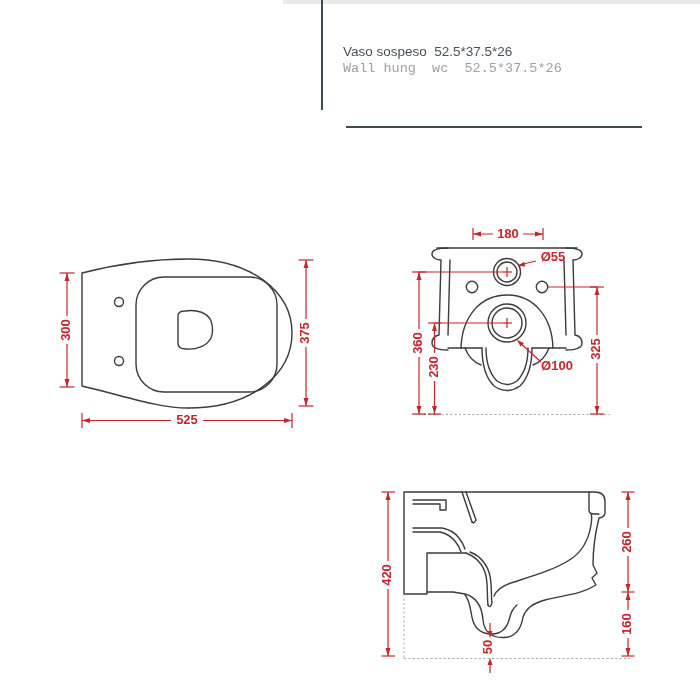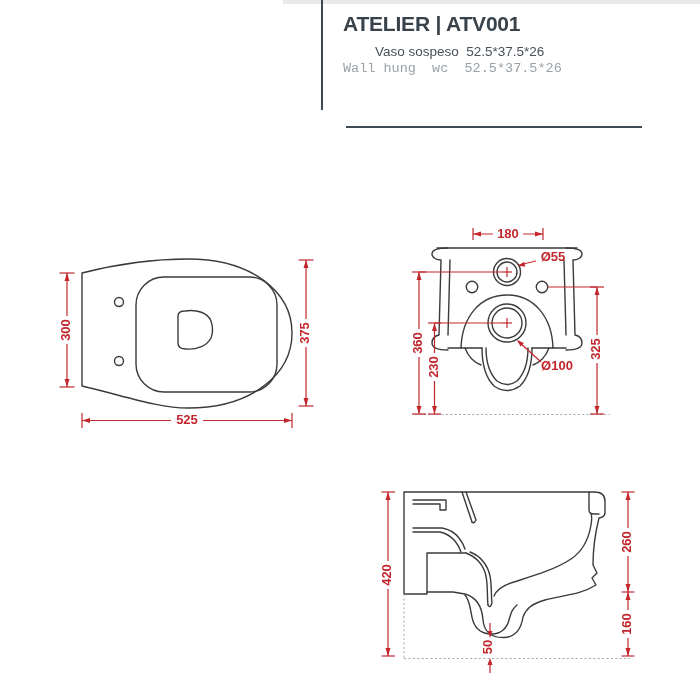--- a/index.html
+++ b/index.html
@@ -2,21 +2,21 @@
 <html><head>
 <meta charset="utf-8">
 <style>
   html,body{margin:0;padding:0;background:#fff;}
   #page{position:relative;width:700px;height:700px;background:#ffffff;overflow:hidden;
         font-family:"Liberation Sans",sans-serif;}
   .topstrip{position:absolute;left:283px;top:0;width:417px;height:4px;background:#e9e9e9;}
   .vdivider{position:absolute;left:321px;top:0;width:2px;height:110px;background:#3e4a52;}
   .hdr-title{position:absolute;left:343px;top:12px;font-size:21px;font-weight:bold;
              letter-spacing:-0.2px;color:#38424a;white-space:pre;}
-  .hdr-sub1{position:absolute;left:343px;top:44px;font-size:13.5px;color:#475058;white-space:pre;margin-left:32px;}
+  .hdr-sub1{position:absolute;left:343px;top:44px;font-size:13.5px;color:#475058;white-space:pre;}
   .hdr-sub2{position:absolute;left:343px;top:61px;font-size:13.5px;color:#9aa2a8;white-space:pre;font-family:Liberation Mono, monospace;}
   .hdr-weight{position:absolute;left:343px;top:90px;font-size:15.5px;font-weight:bold;color:#38424a;white-space:pre;}
   .hdr-weight .val{margin-left:26px;}
   .hrule{position:absolute;left:346px;top:126px;width:296px;height:2px;background:#3e4a52;}
   svg{position:absolute;overflow:visible;}
   .dk{stroke:#3b3b3b;stroke-width:1.4;fill:none;stroke-linecap:round;stroke-linejoin:round;}
   .rd{stroke:#c2272d;stroke-width:1.2;fill:none;stroke-linecap:butt;}
   .ra{fill:#c2272d;stroke:none;}
   .bg{fill:#ffffff;stroke:none;}
   .dt{stroke:#a6abb0;stroke-width:1;stroke-dasharray:2.2 2.2;fill:none;}
@@ -24,21 +24,20 @@
            fill:#c2272d;text-anchor:middle;dominant-baseline:middle;}
 </style>
 </head>
 <body>
 
 <div id="page">
 
   <div class="topstrip"></div>
   <div class="vdivider"></div>
 
-  <div class="hdr-title">ATELIER | ATV001</div>
   <div class="hdr-sub1">Vaso sospeso  52.5*37.5*26</div>
   <div class="hdr-sub2">Wall hung  wc  52.5*37.5*26</div>
   <div class="hrule"></div>
 
   <svg style="left:40px;top:245px;" width="280" height="196" viewBox="0 0 280 196">
     <g class="dk">
       <path d="M 42 28 C 85 17 118 14 148 14 C 212 14 252 47 252 88 C 252 129 212 163 148 163 C 118 163 85 151 42 141 Z"></path>
       <rect x="96" y="32" width="141" height="115" rx="28"></rect>
       <path d="M 138 71 Q 138 66 145 66 C 157 64 168 68 171 76 C 173 82 173 88 171 93 C 167 101 156 105 146 104 Q 138 104 138 98 Z"></path>
       <circle cx="79" cy="57" r="4.5"></circle>

